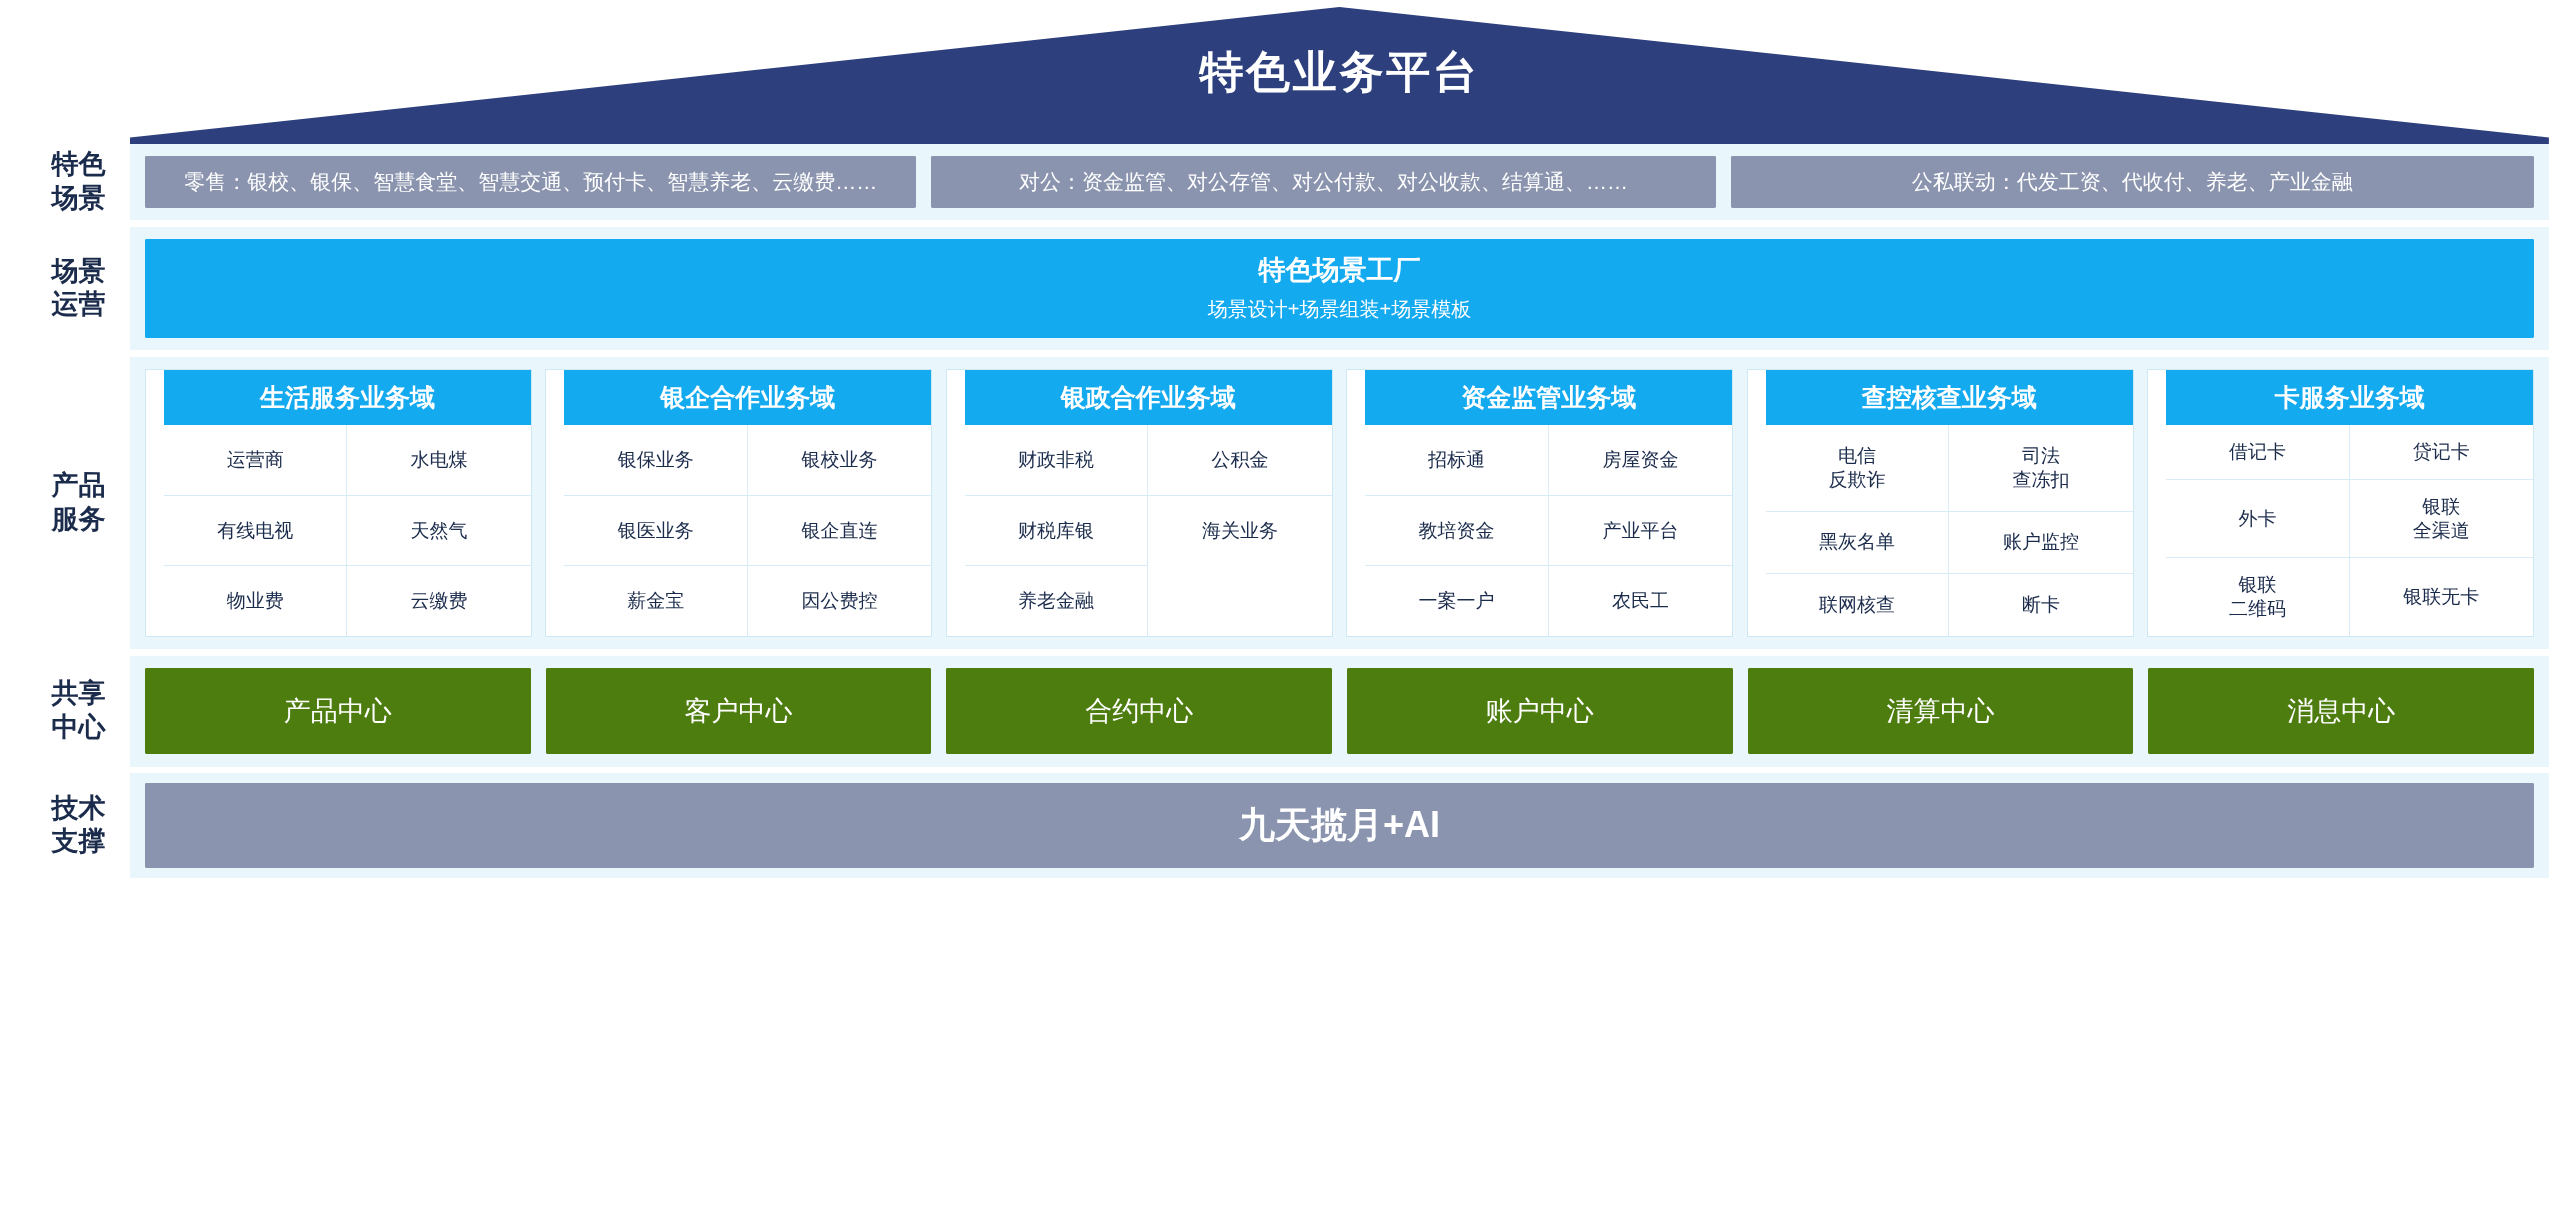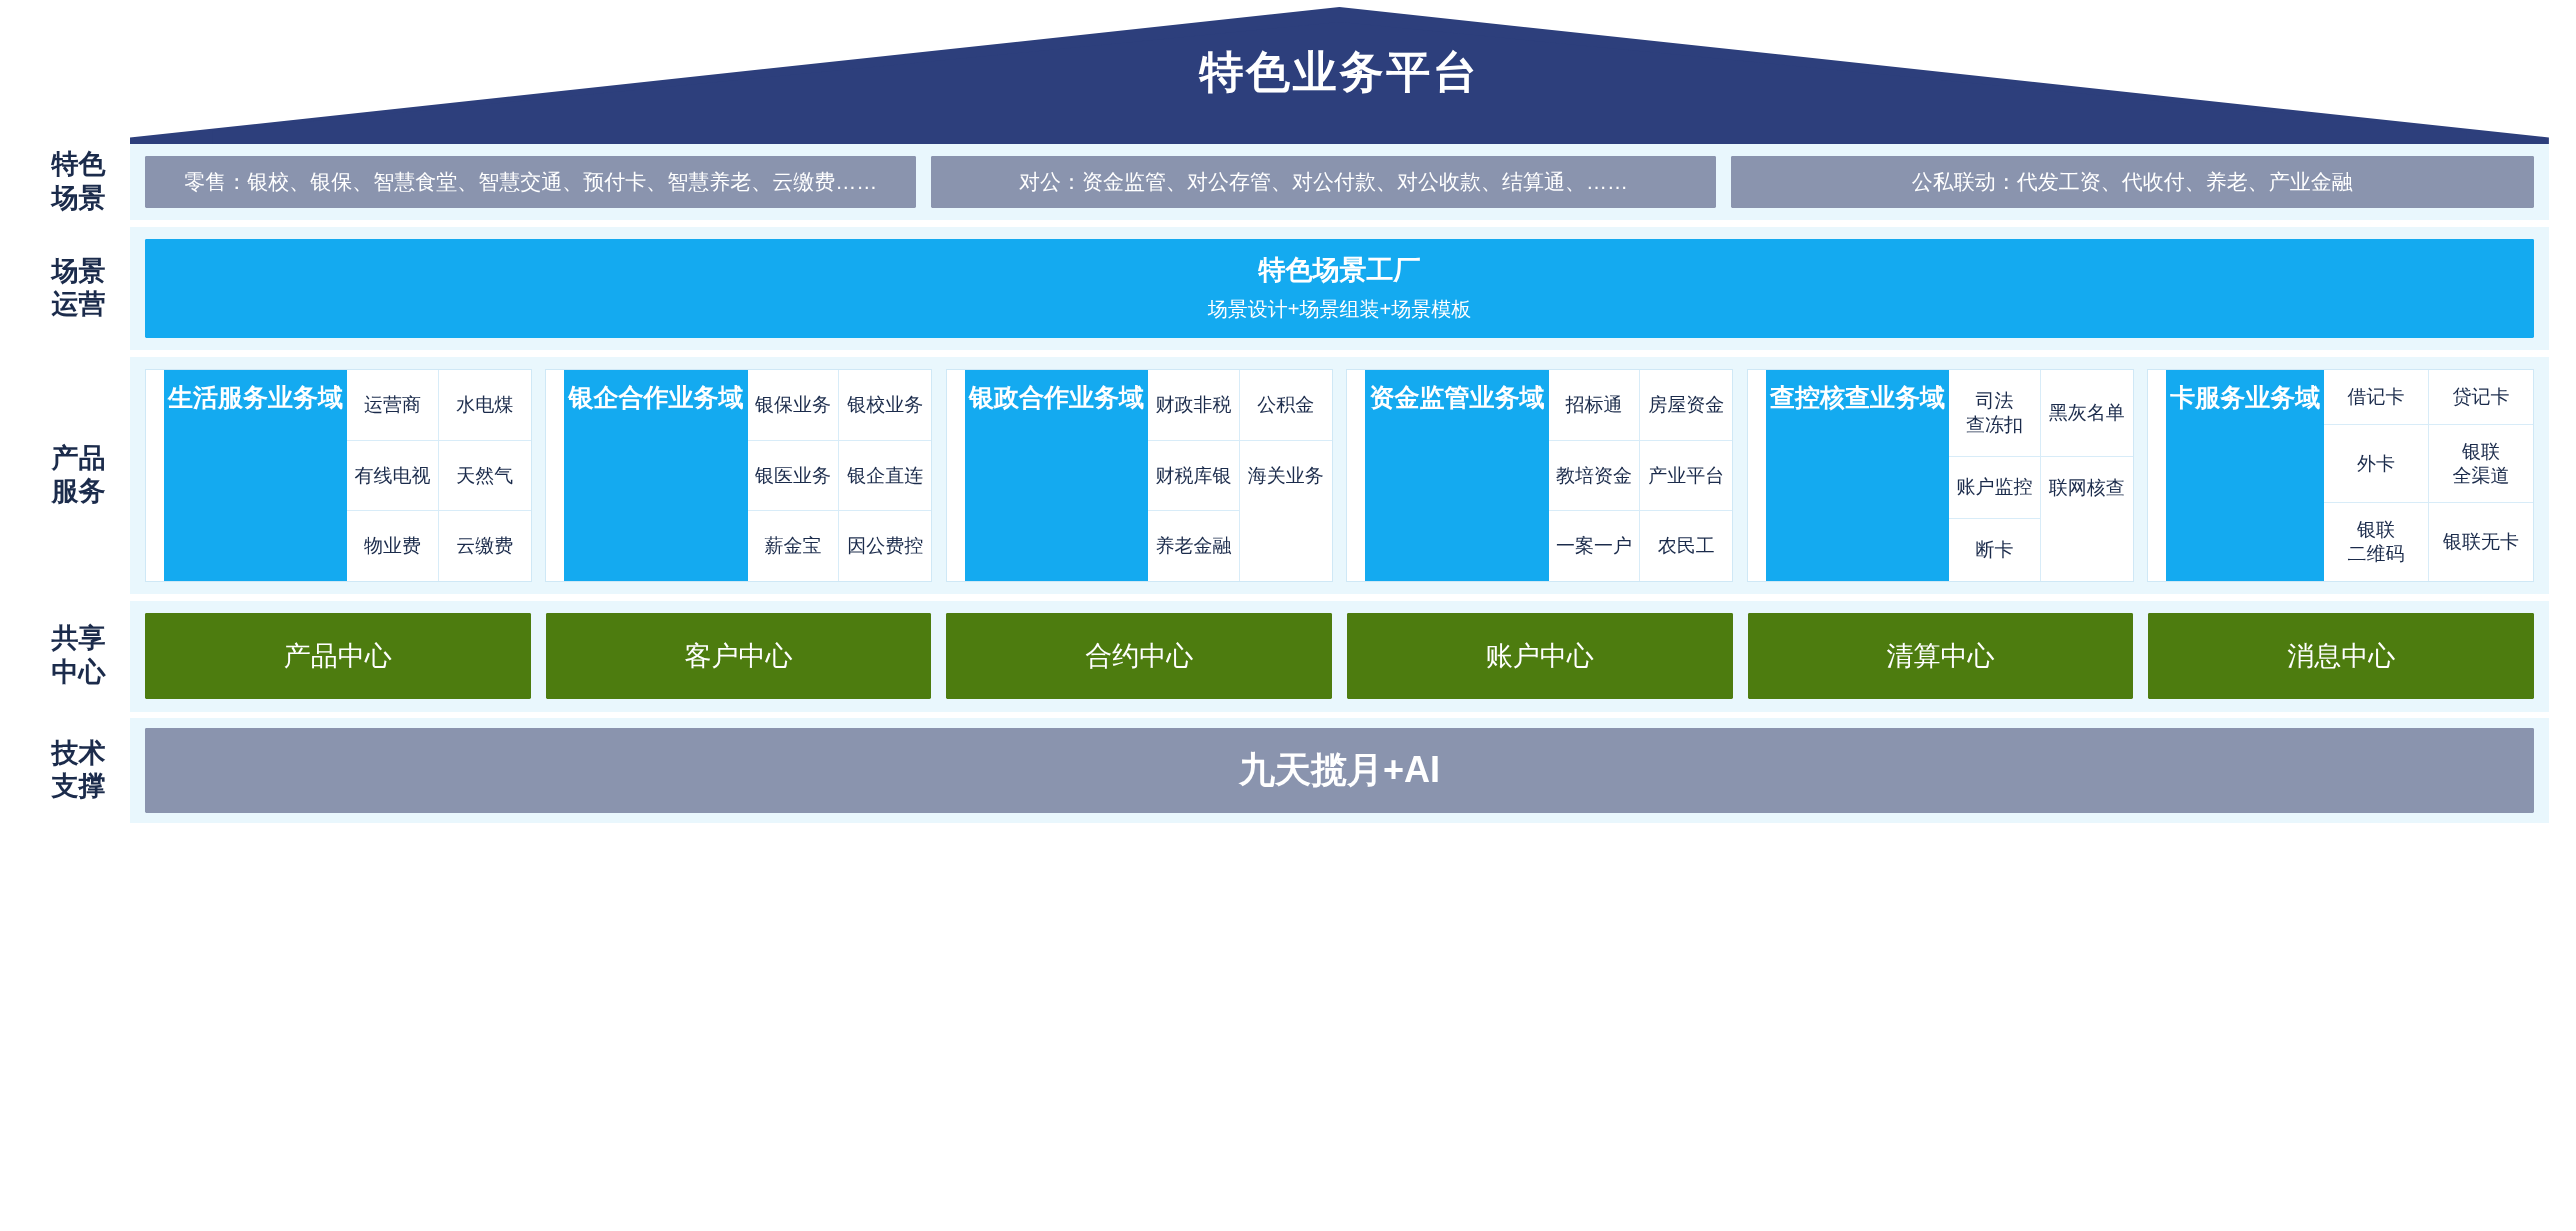--- a/index.html
+++ b/index.html
@@ -109,21 +109,21 @@
     font-size: 20px;
   }
 
   
   .domains-body {
     gap: 13.7px;
   }
   .domain {
     flex: 1;
     display: flex;
-    flex-direction: row;
+    flex-direction: column;
     background: #ffffff;
     border: 0.7px solid #cfe8f6;
     box-sizing: border-box;
     padding-left: 18px;
   }
   .domain-head {
     background: #14aaf0;
     color: #ffffff;
     font-size: 25px;
     font-weight: bold;
@@ -265,20 +265,22 @@
           <div class="domain-cell">教培资金</div>
           <div class="domain-cell">产业平台</div>
           <div class="domain-cell">一案一户</div>
           <div class="domain-cell">农民工</div>
         </div>
       </div>
 
       <div class="domain">
         <div class="domain-head">查控核查业务域</div>
         <div class="domain-grid">
+          <div class="domain-cell">电信
+反欺诈</div>
           <div class="domain-cell">司法
 查冻扣</div>
           <div class="domain-cell">黑灰名单</div>
           <div class="domain-cell">账户监控</div>
           <div class="domain-cell">联网核查</div>
           <div class="domain-cell">断卡</div>
         </div>
       </div>
 
       <div class="domain">

